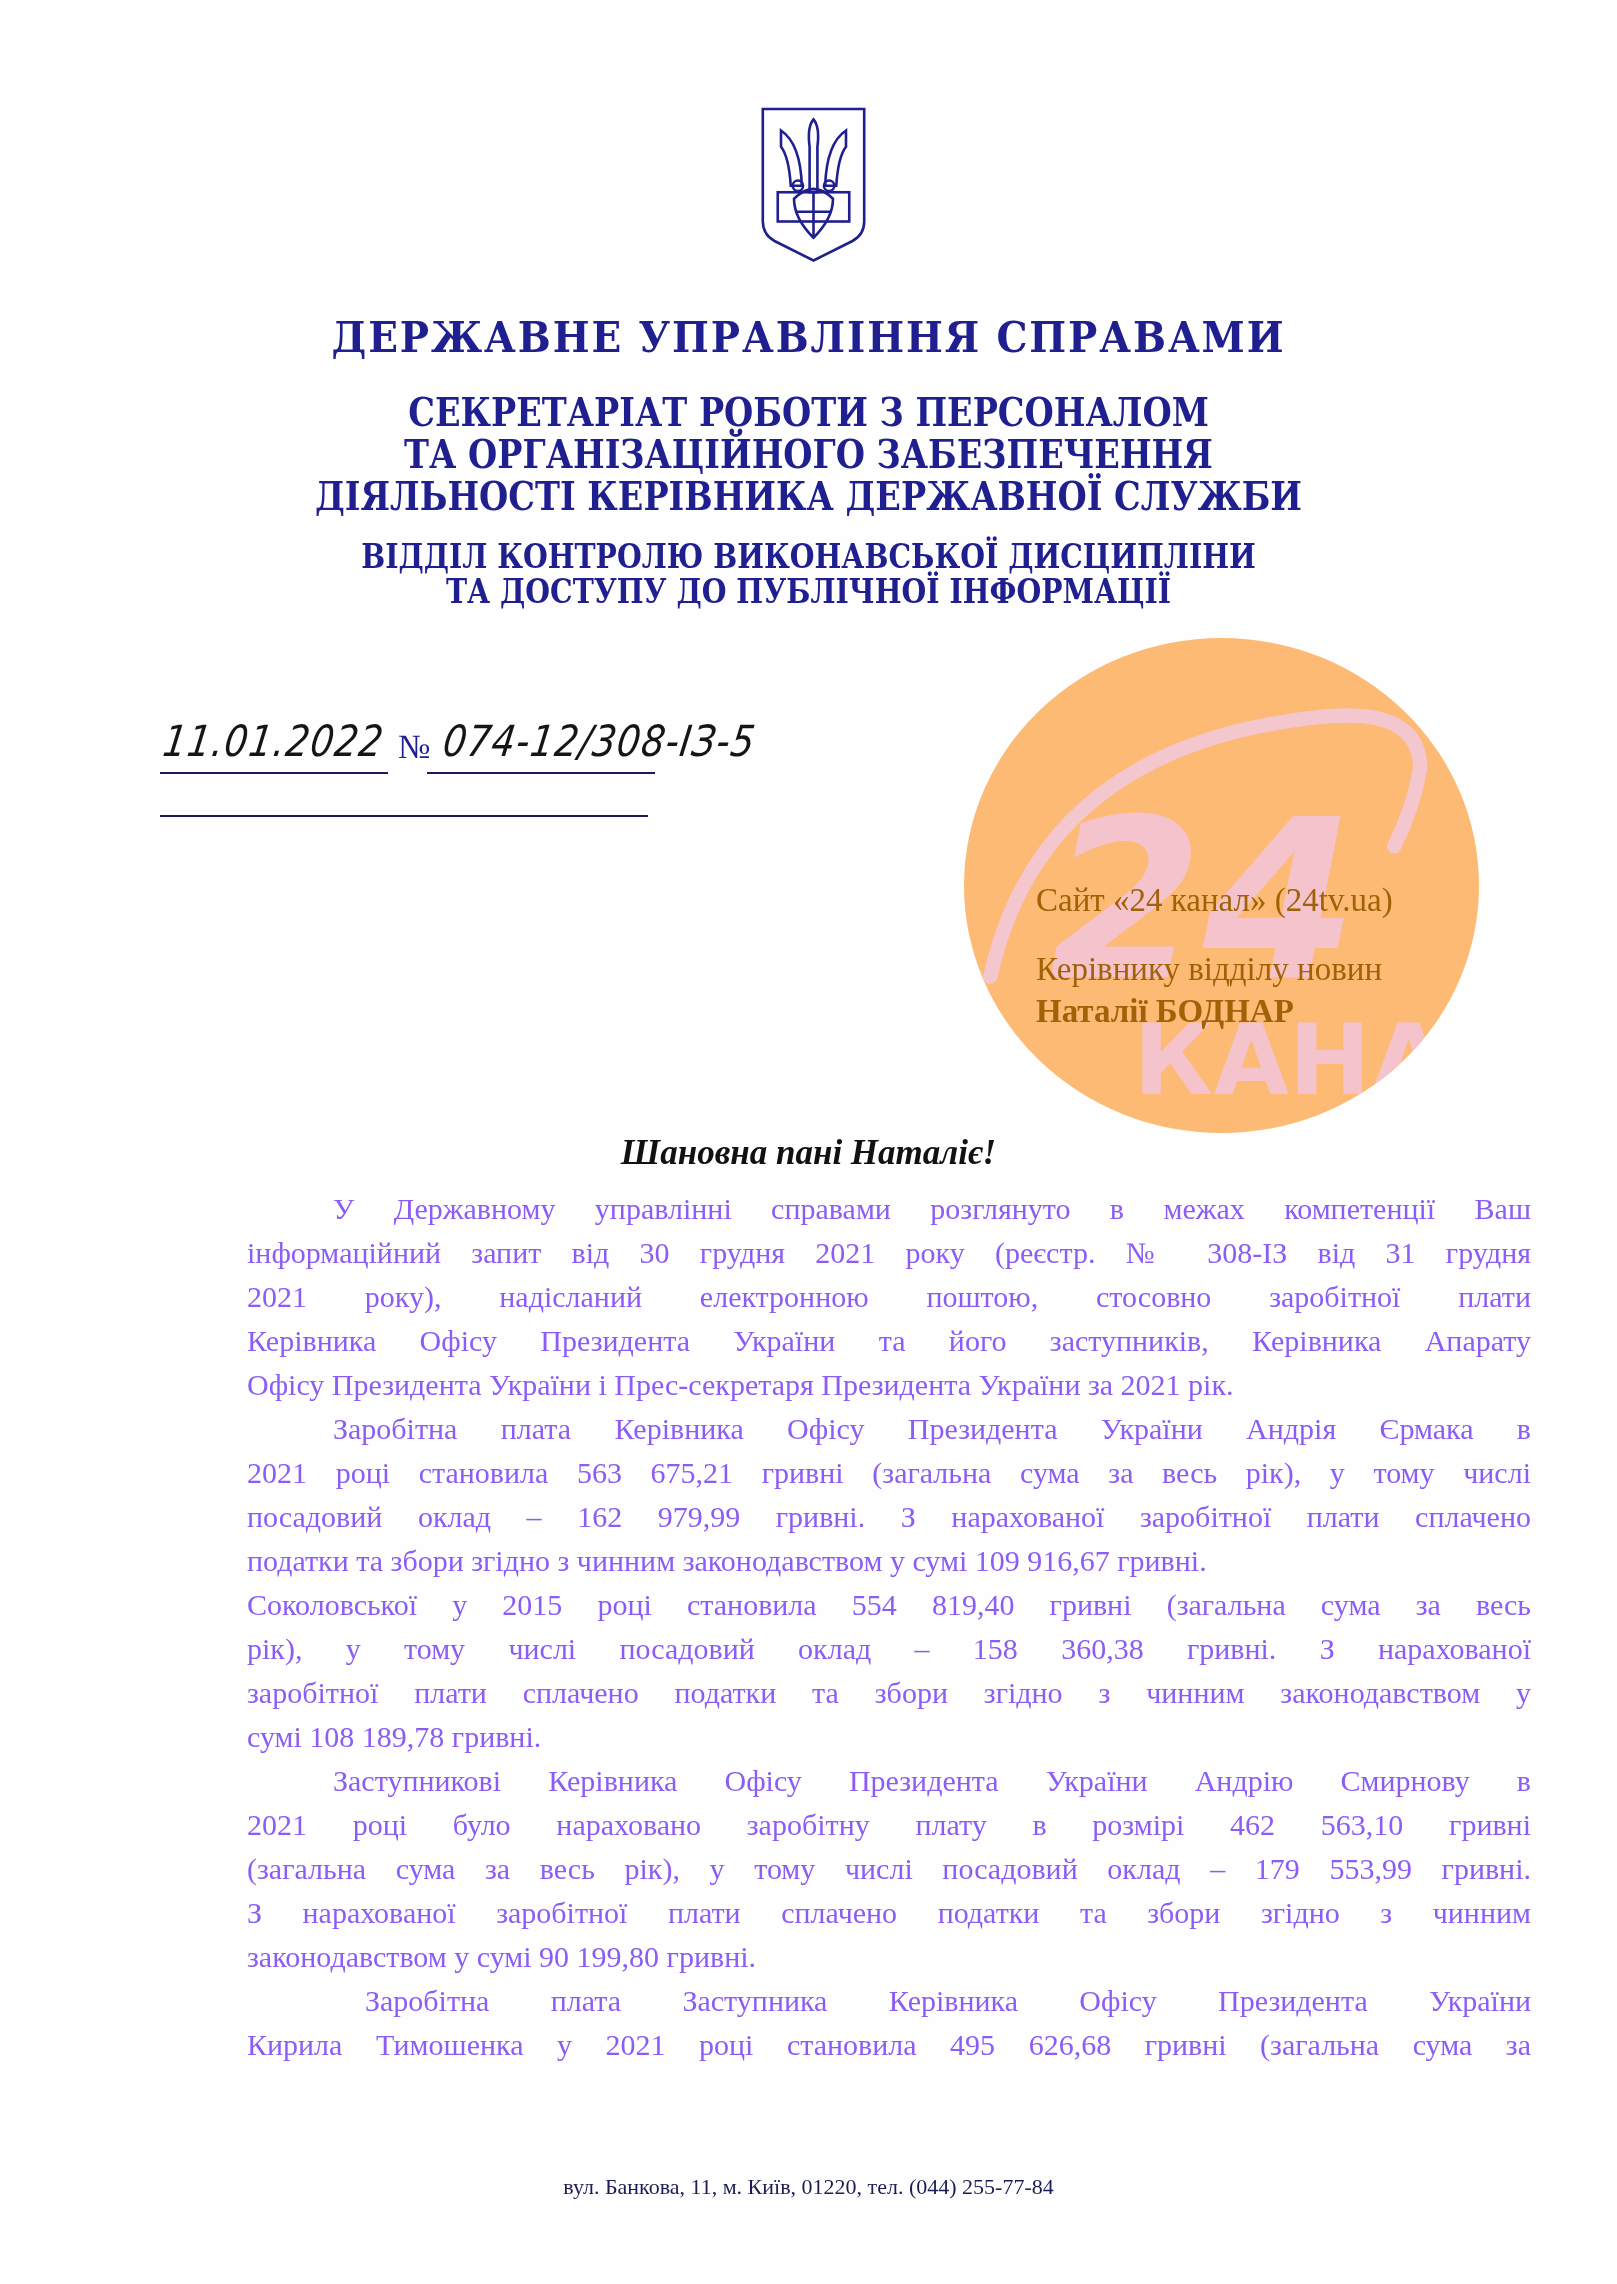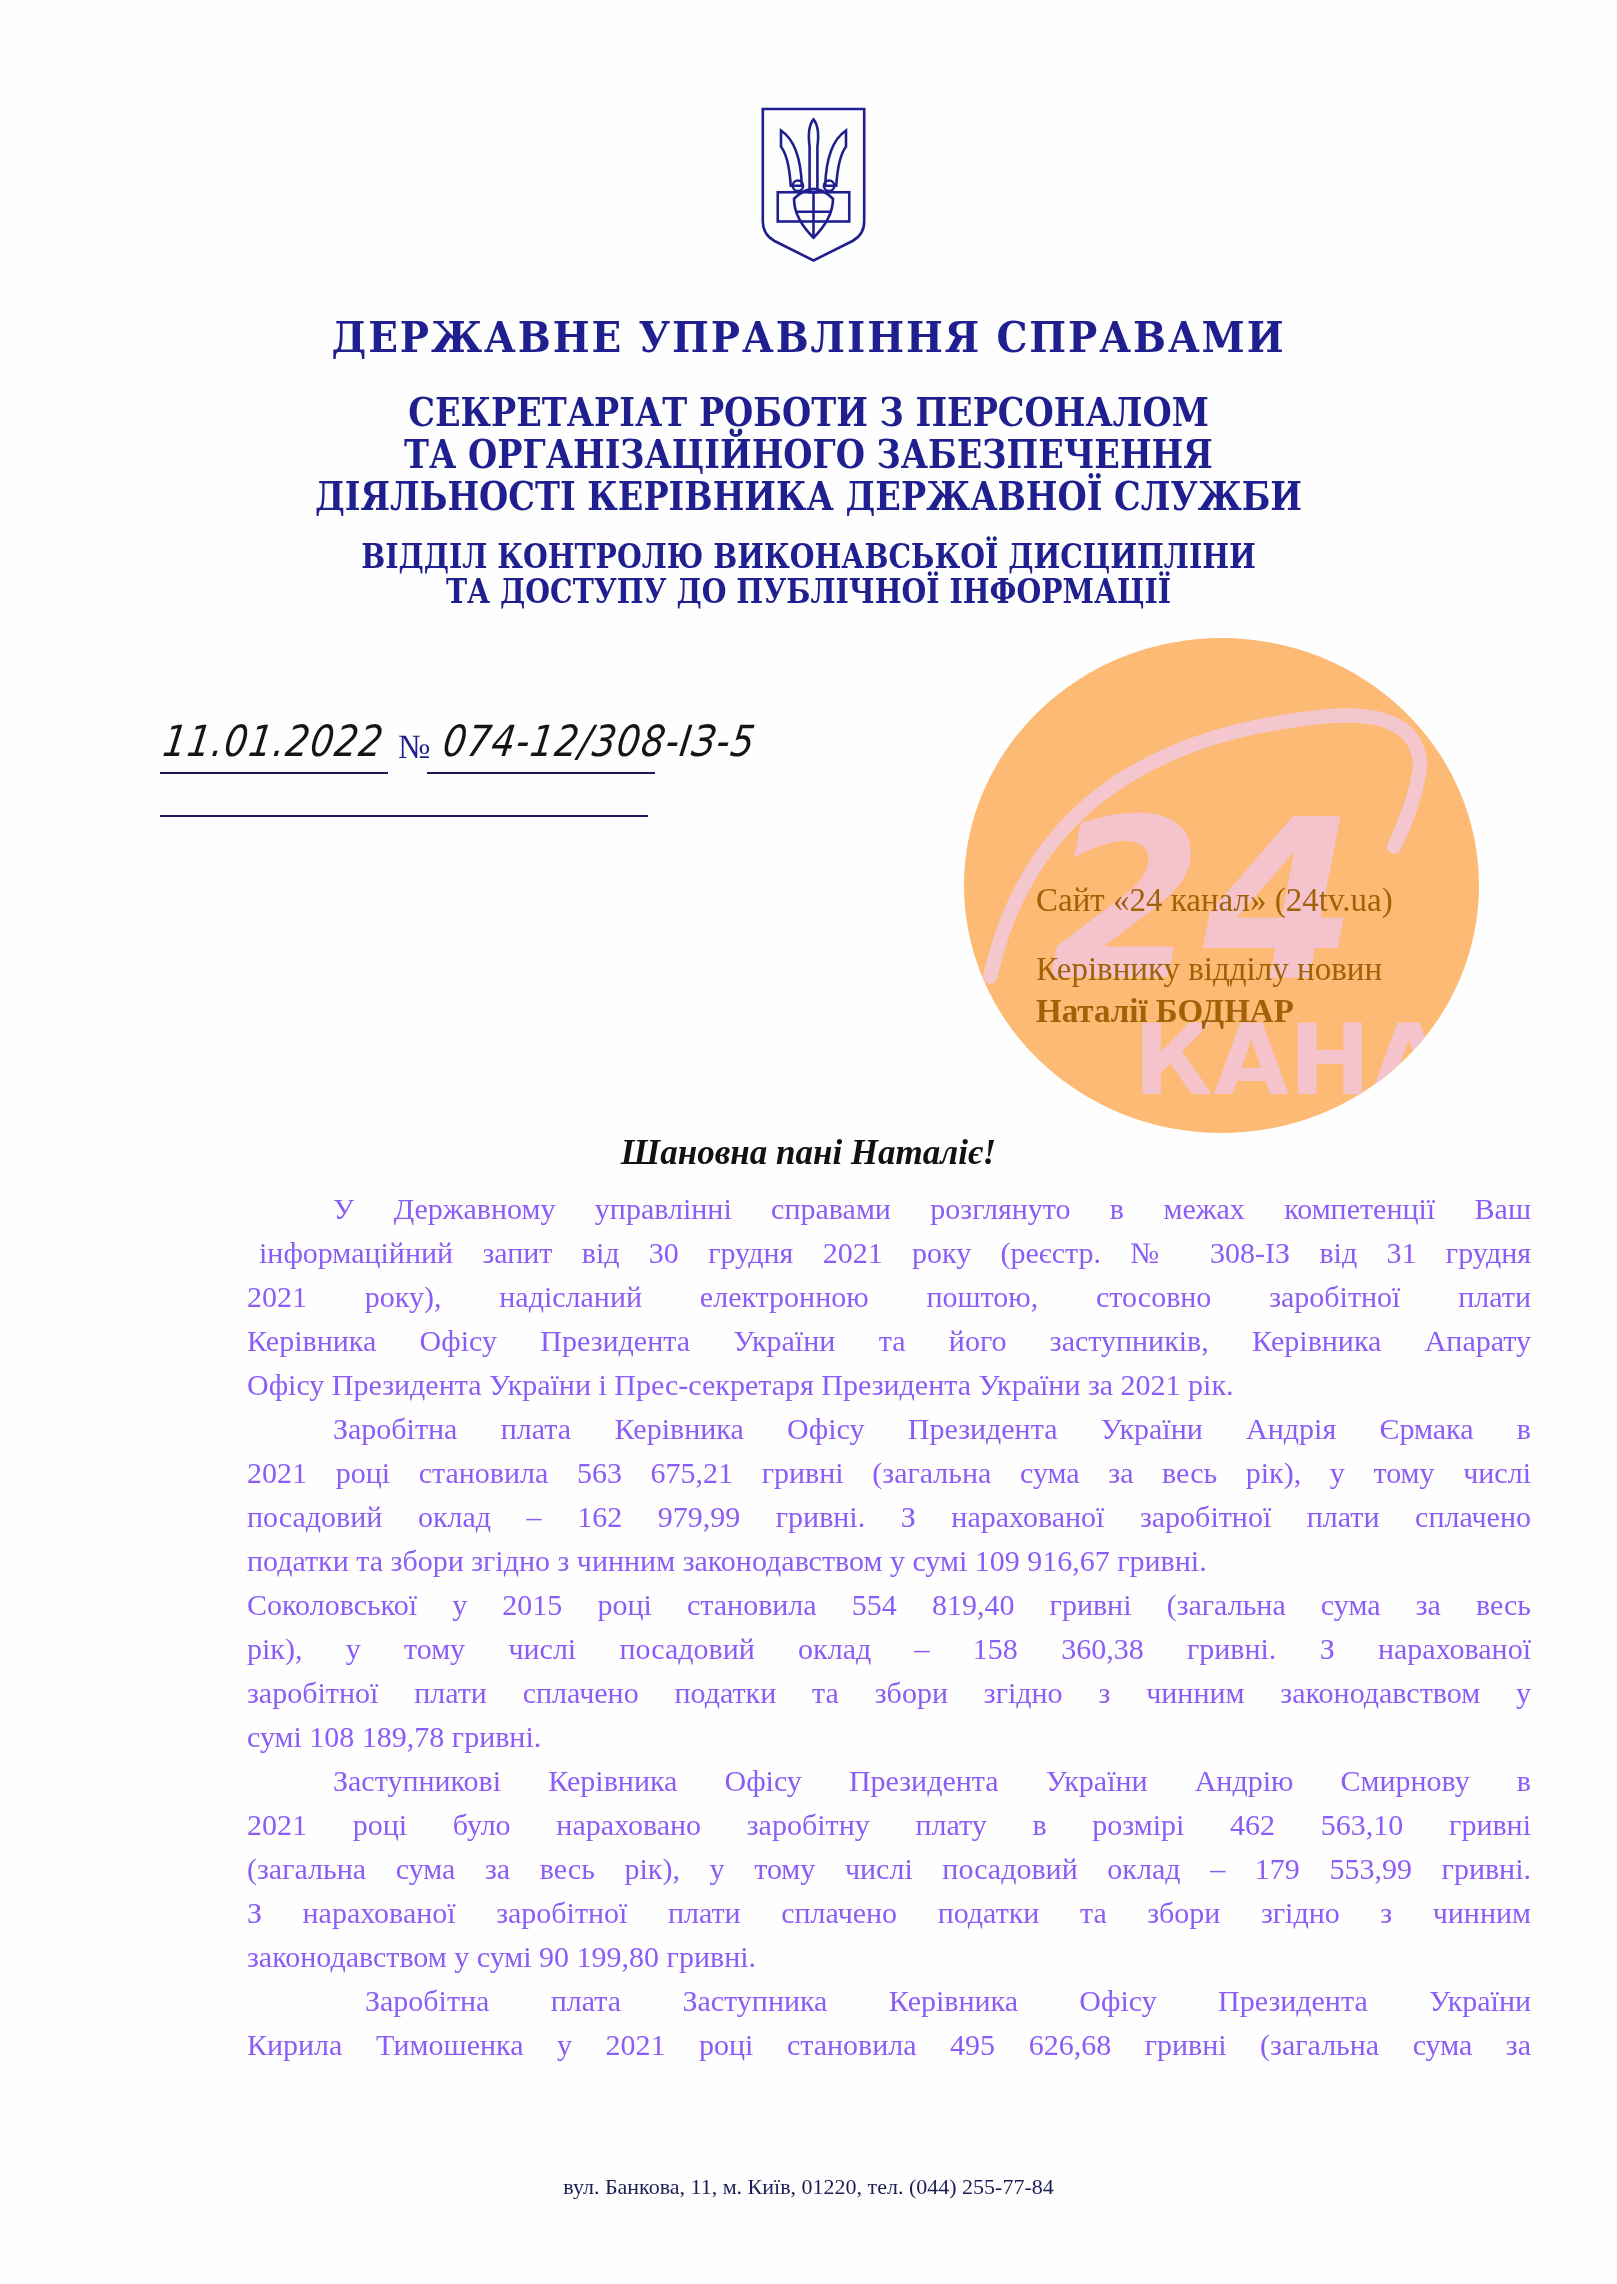--- a/index.html
+++ b/index.html
@@ -100,21 +100,21 @@
   <div class="addr addr3">Наталії БОДНАР</div>
 
   <div class="salutation">Шановна пані Наталіє!</div>
 
   <div class="body">
 
     <div class="line indent">
         <span class="t" style="display: block;">У Державному управлінні справами розглянуто в межах компетенції Ваш</span>
       </div>
     <div class="line">
-        <span class="t" style="display: block; margin-left: 12px;">інформаційний запит від 30 грудня 2021 року (реєстр. № 308-ІЗ від 31 грудня</span>
+        <span class="t" style="display: block;">інформаційний запит від 30 грудня 2021 року (реєстр. № 308-ІЗ від 31 грудня</span>
       </div>
     <div class="line">
         <span class="t" style="display: block;">2021 року), надісланий електронною поштою, стосовно заробітної плати</span>
       </div>
     <div class="line">
         <span class="t" style="display: block;">Керівника Офісу Президента України та його заступників, Керівника Апарату</span>
       </div>
     <div class="line last">
         <span class="t" style="display: block;">Офісу Президента України і Прес-секретаря Президента України за 2021 рік.</span>
       </div>

